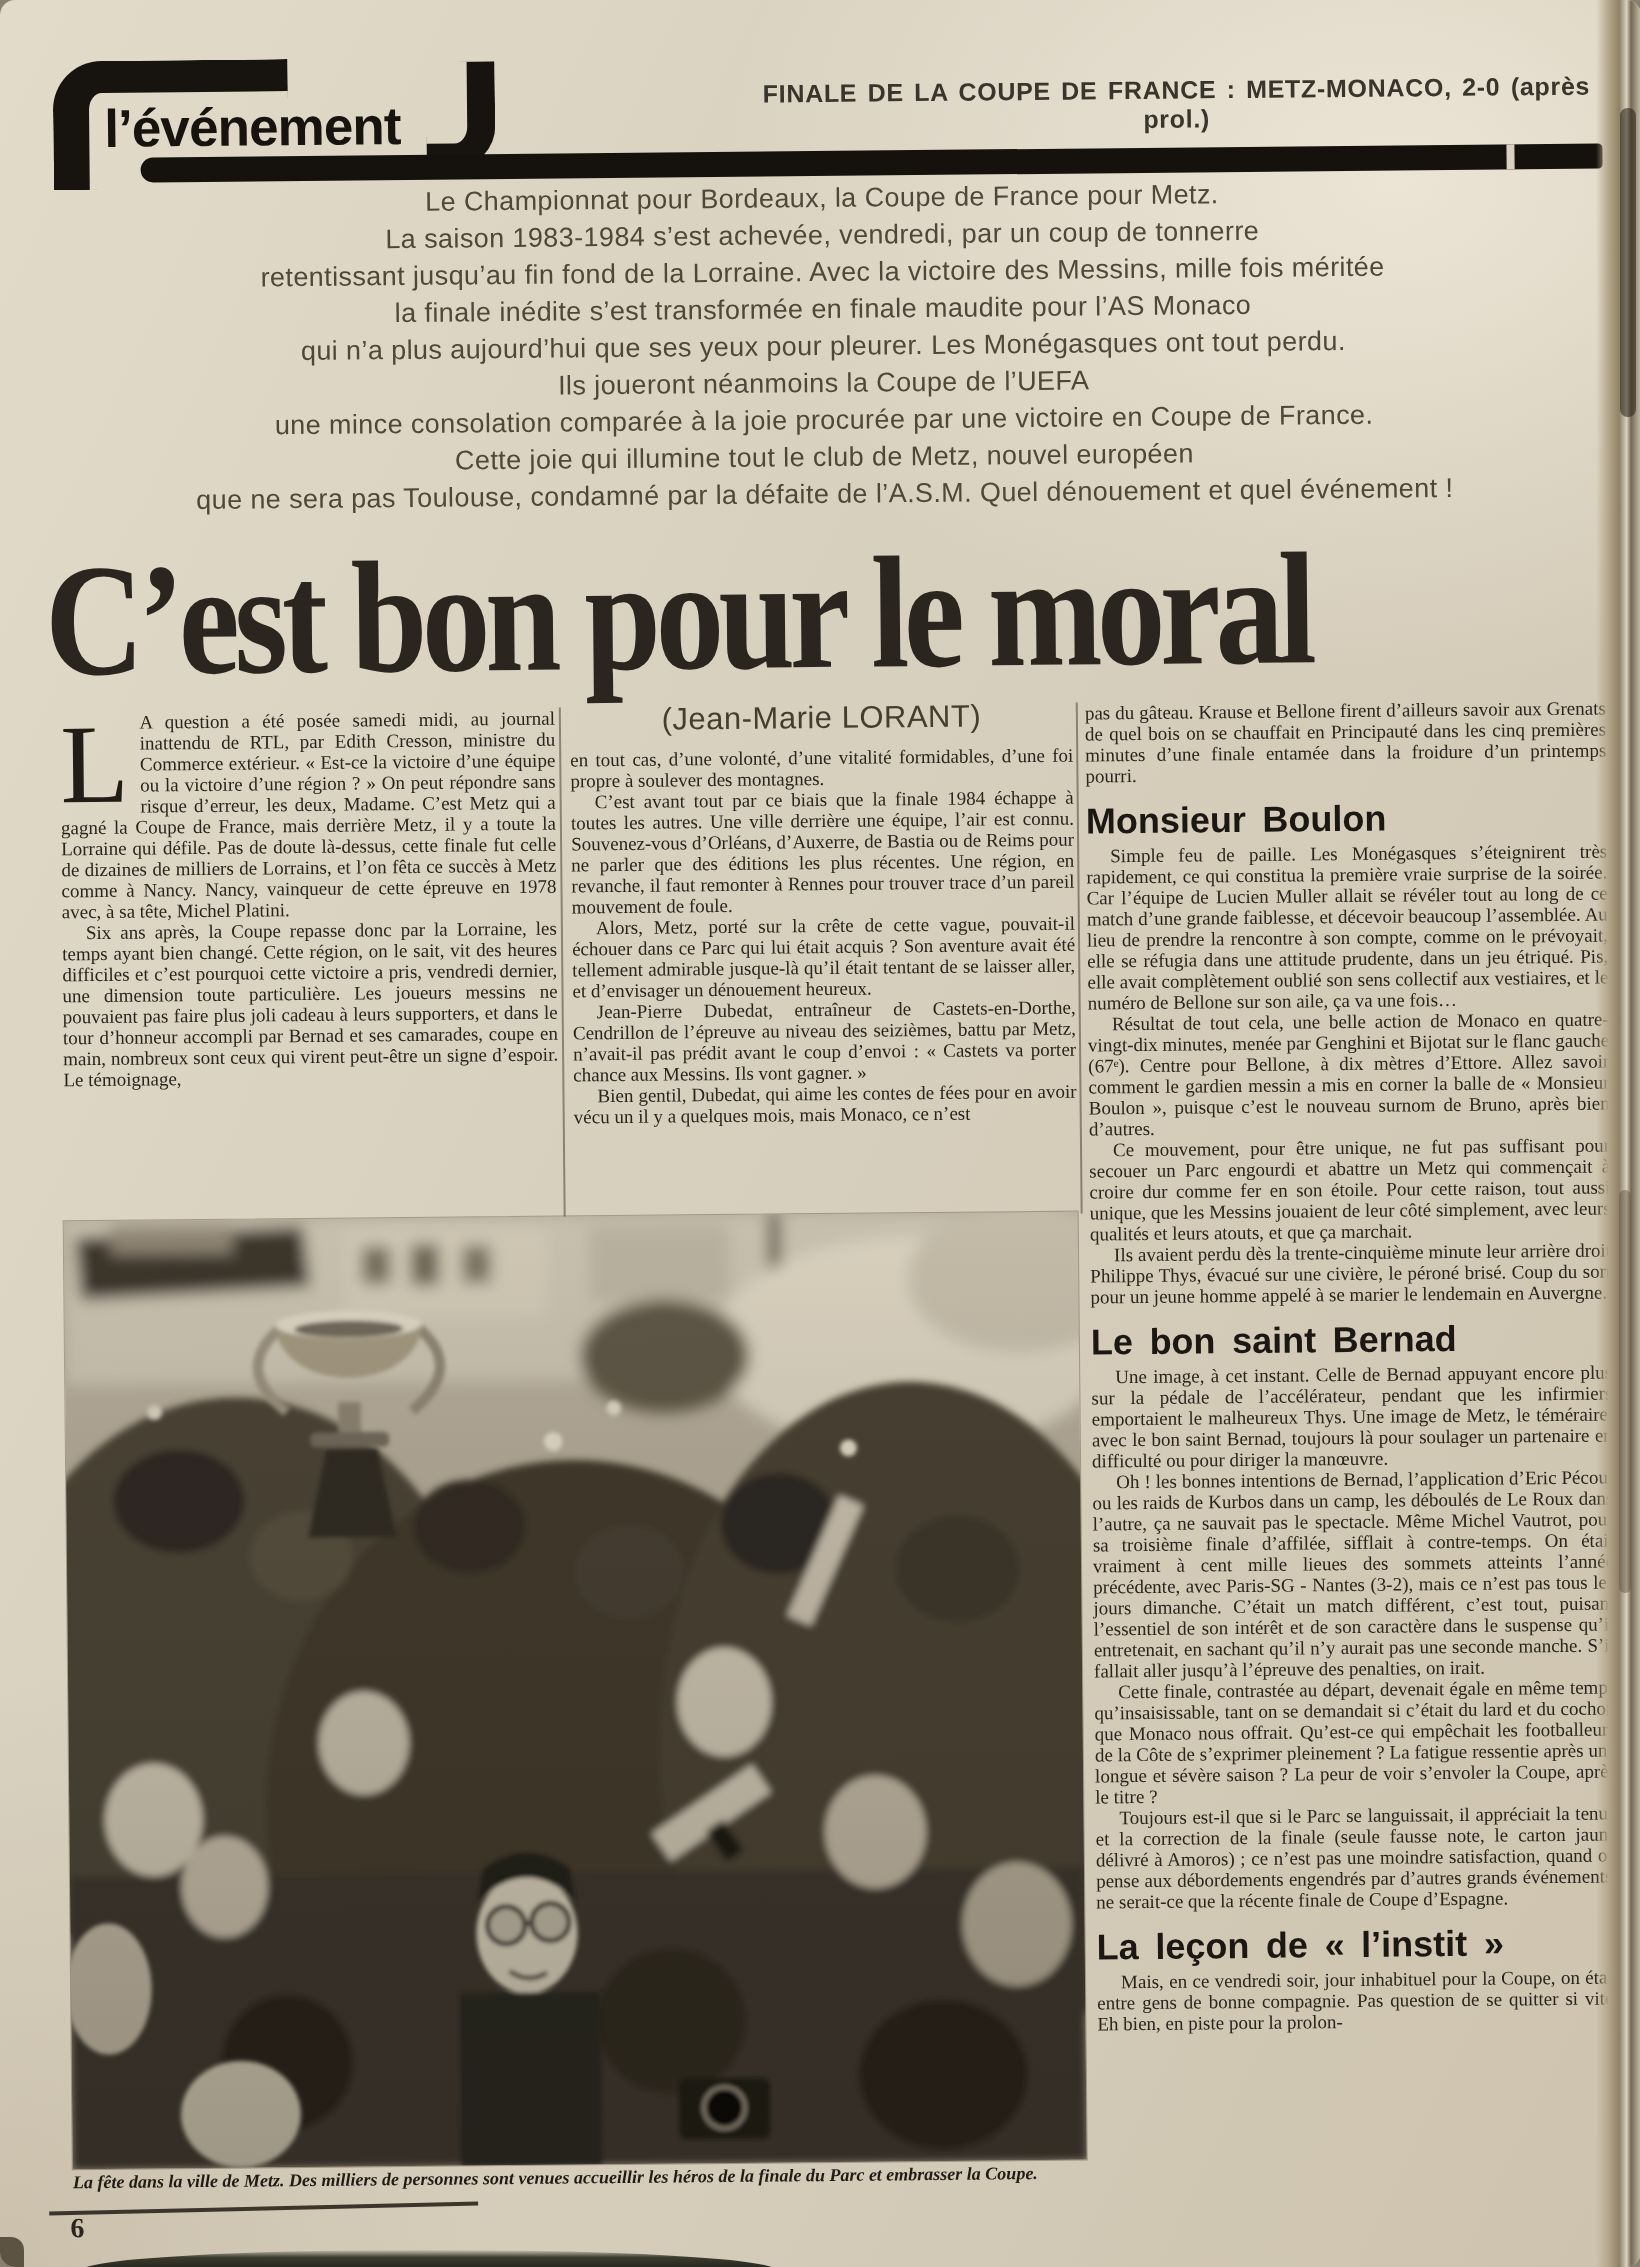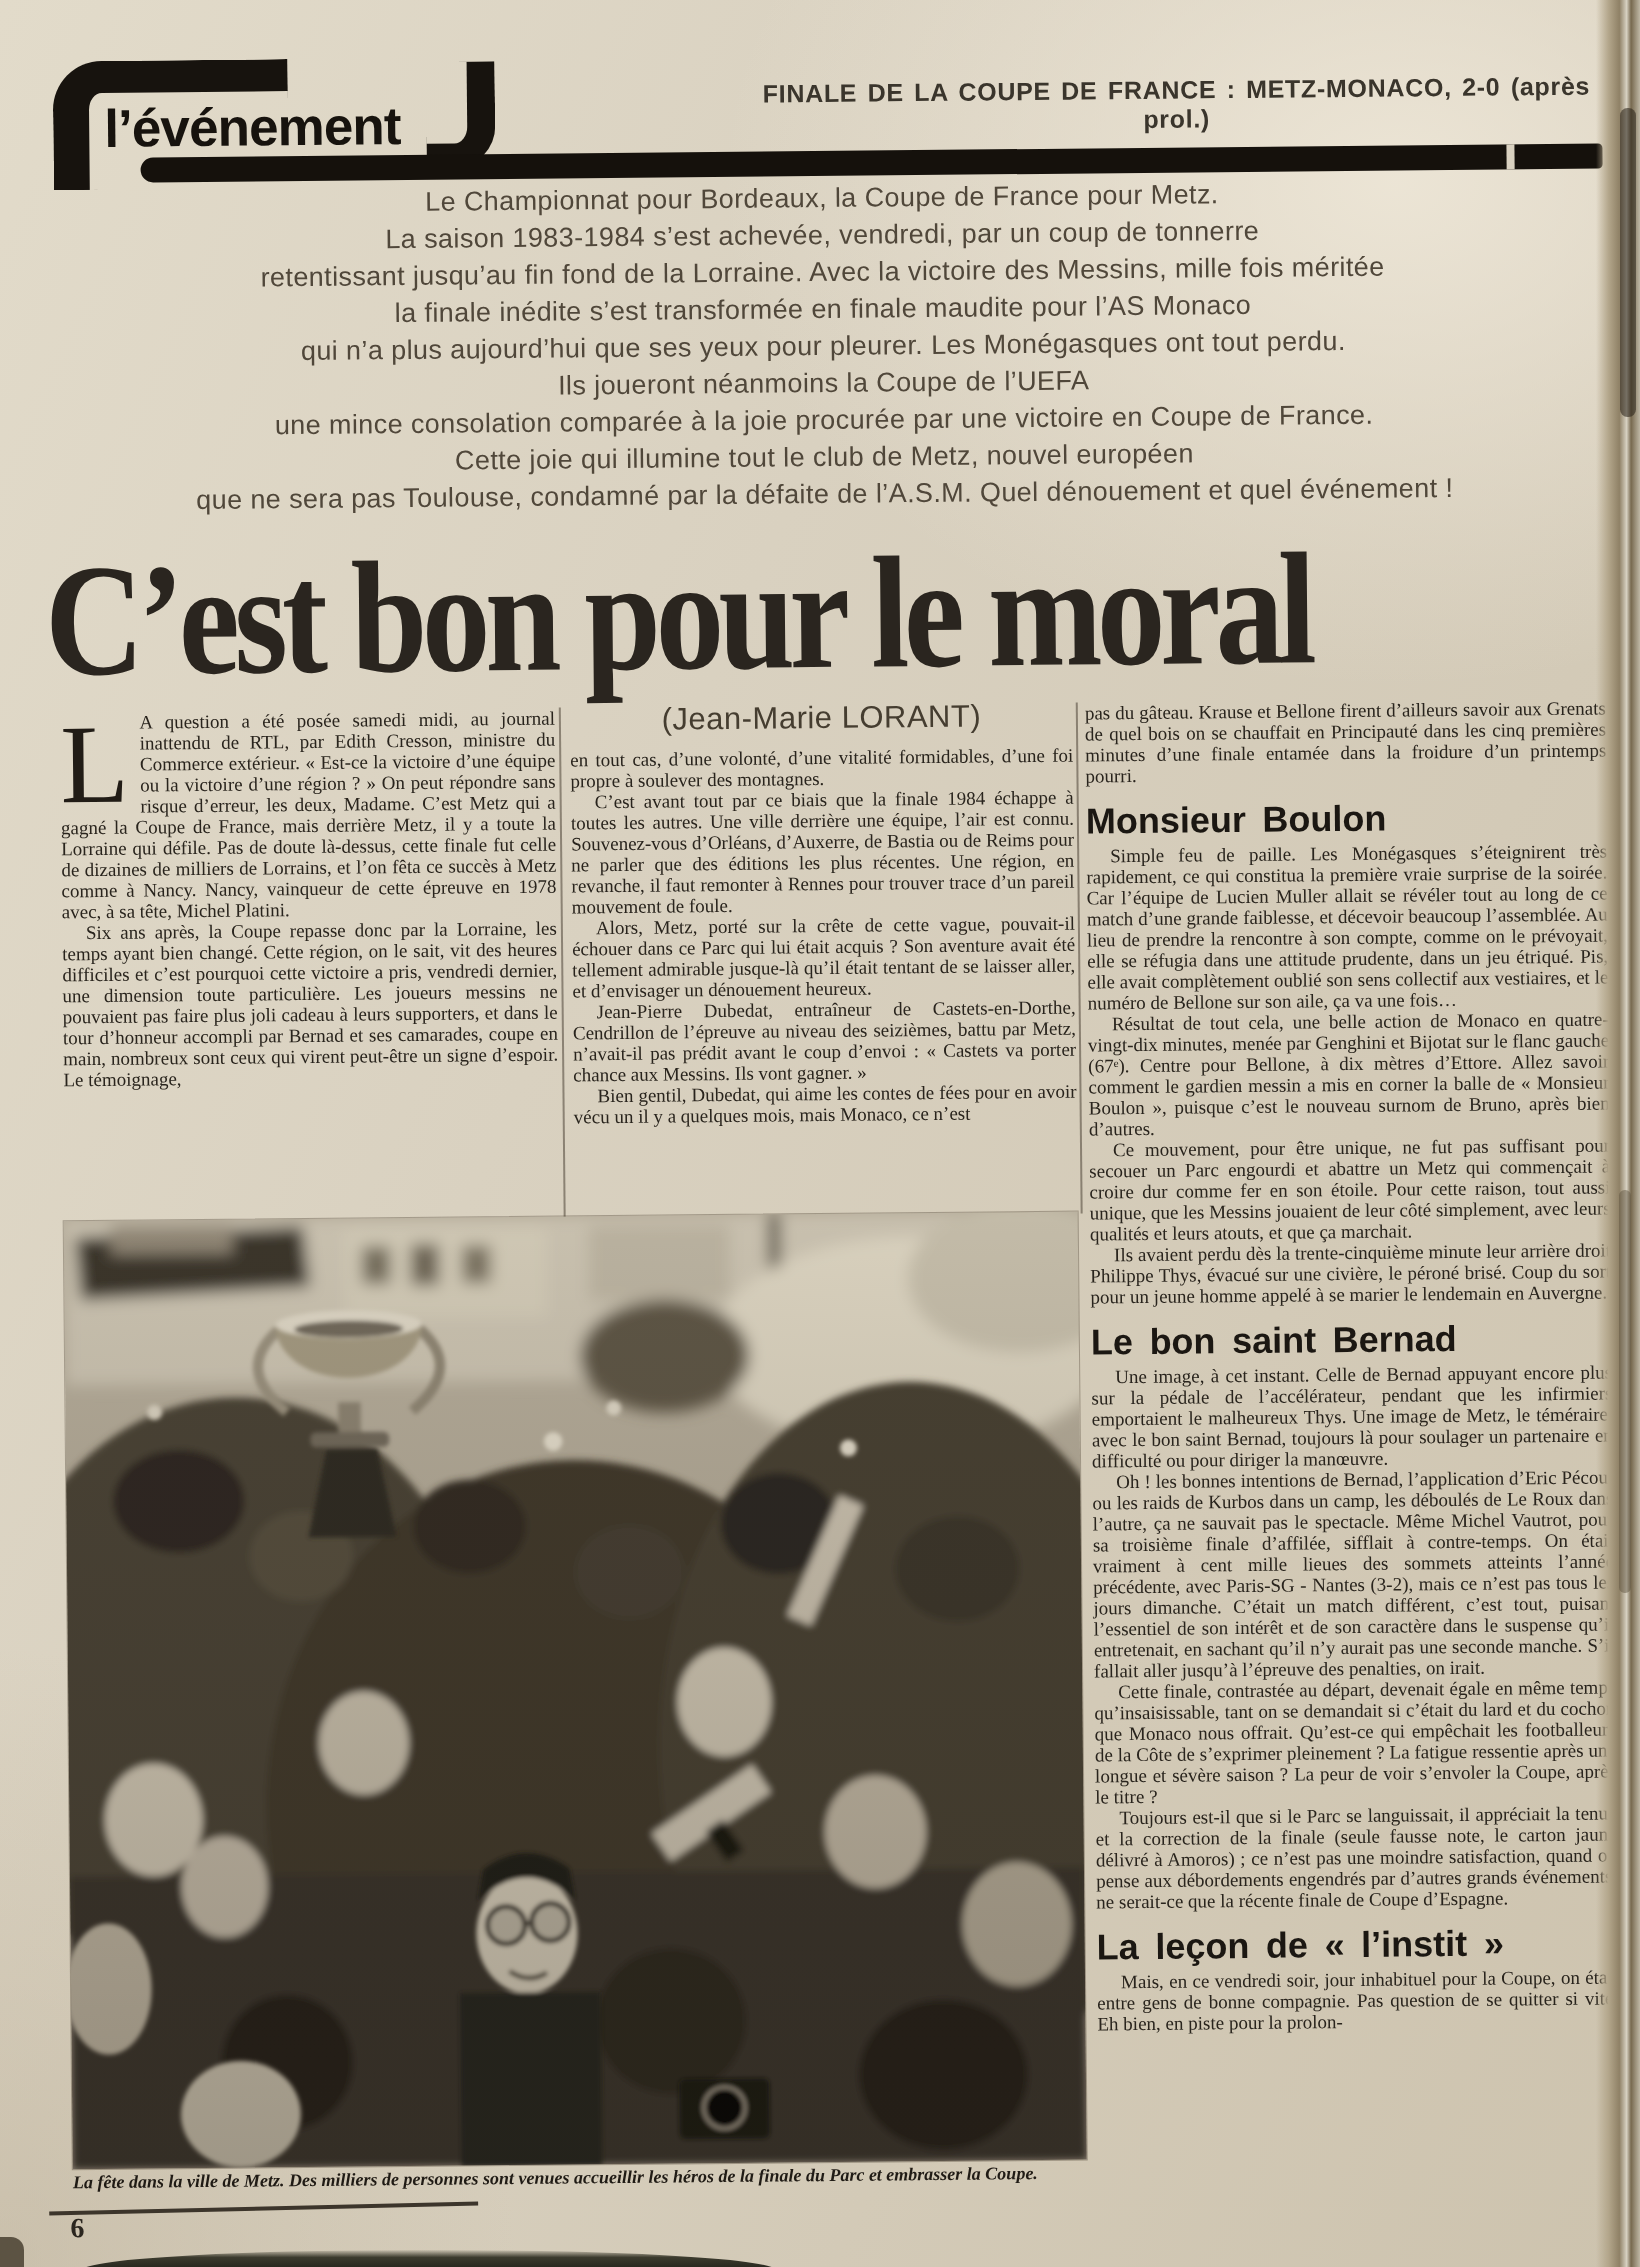--- a/index.html
+++ b/index.html
@@ -2,21 +2,21 @@
 <html lang="fr" style="font-size:15px"><head>
 <meta charset="utf-8">
 <style>
   html,body{margin:0;padding:0;background:#8a8070;}
   .page{
     position:relative;width:1641px;height:2267px;overflow:hidden;
     background:
       radial-gradient(1124px 843px at 85% 8%, rgba(238,231,216,.9) 0%, rgba(238,231,216,0) 60%),
       radial-gradient(937px 1124px at 0% 100%, rgba(190,178,155,.55) 0%, rgba(190,178,155,0) 55%),
       linear-gradient(115deg,#e2dbca 0%,#d9d1c0 38%,#d3cab7 70%,#cdc3ae 100%);
-    font-family:"Liberation Serif",serif;color:#28231d;
+    font-family:"Liberation Serif",serif;color:#28231d;border-radius:15px;
   }
   .content{position:absolute;inset:0;transform:rotate(-0.55deg);transform-origin:50% 0;}
 
   
   .logo{position:absolute;left:52px;top:54px;width:440px;height:108px;}
   .lg-left{position:absolute;left:0;top:0;width:199px;height:97px;
     border-left:36px solid #17130e;border-top:32px solid #17130e;border-top-left-radius:49px;}
   .logo-text{position:absolute;left:51px;top:37px;font-family:"Liberation Sans",sans-serif;
     font-weight:bold;font-size:53px;letter-spacing:-0.9px;color:#17130e;white-space:nowrap;}
   .lg-right{position:absolute;left:373px;top:3.7px;width:41px;height:82px;

